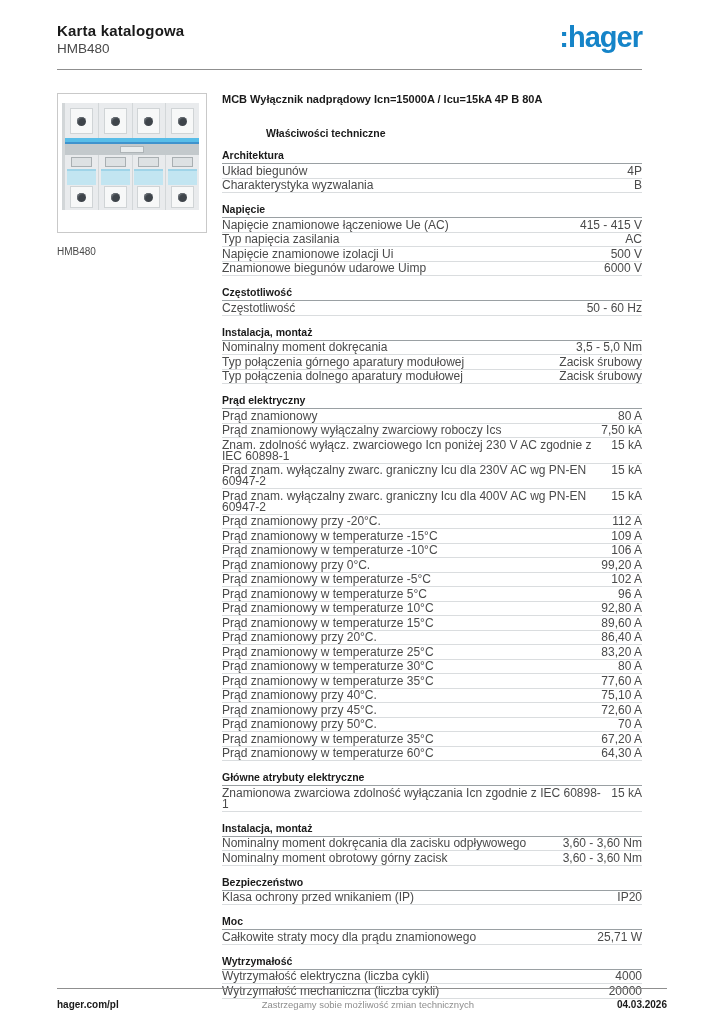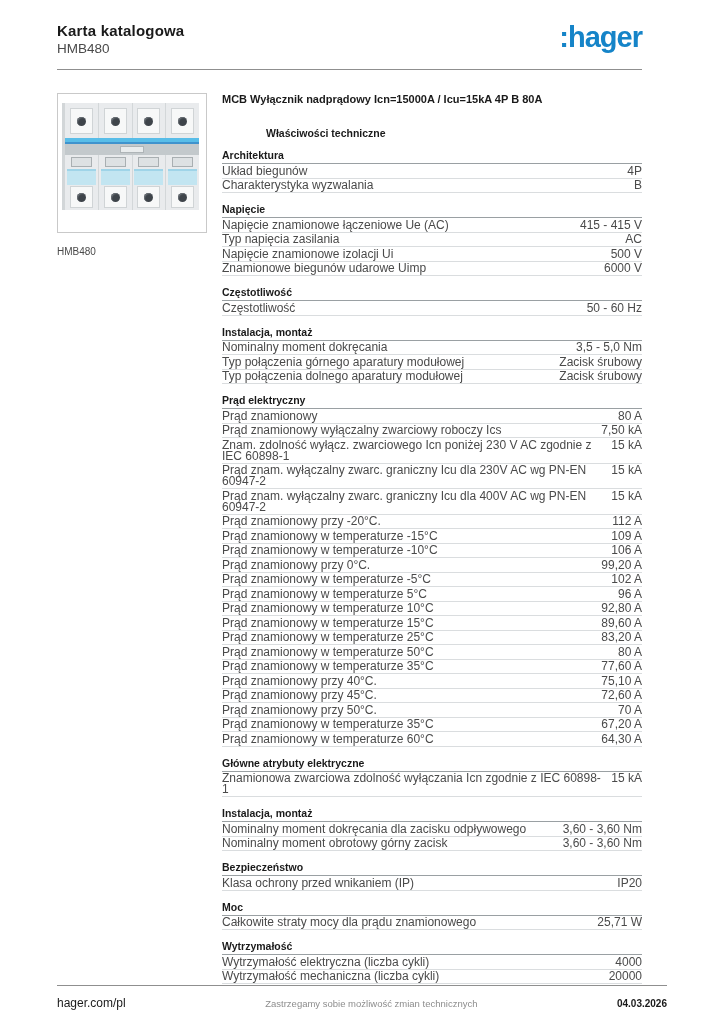--- a/index.html
+++ b/index.html
@@ -43,21 +43,21 @@
   .section { margin-top:10px; }
   .section-title { font-size:10.5px; font-weight:bold; color:#1a1a1a; padding-bottom:2px; border-bottom:1px solid #9aa0a3; line-height:12px; }
   .spec-row { display:flex; justify-content:space-between; align-items:baseline; padding:1.5px 0 1px 0; border-bottom:1px solid #dadddf; font-size:12px; line-height:11px; color:#4a4a4a; }
   .spec-label { text-align:left; padding-right:10px; }
   .spec-value { text-align:center; white-space:nowrap; }
 
   
   .footer { position:absolute; left:57px; right:57px; bottom:14px; }
   .ftr-rule { border:none; border-top:1px solid #8f8f8f; }
   .footer-row { display:flex; justify-content:space-between; align-items:baseline; margin-top:10px; }
-  .website { font-size:12px; font-weight:normal; color:#1a1a1a; text-decoration:none; }
+  .website { font-size:10px; font-weight:bold; color:#1a1a1a; text-decoration:none; }
   .disclaimer { font-size:9.5px; color:#8d8d8d; }
   .date { font-size:10px; font-weight:bold; color:#1a1a1a; }
 </style>
 </head>
 <body>
 
 <div class="page">
 
   <div class="hdr">
     <div>
@@ -260,28 +260,32 @@
   <div class="spec-row">
     <span class="spec-label">Prąd znamionowy w temperaturze 10°C</span>
     <span class="spec-value">92,80 A</span>
   </div>
 
   <div class="spec-row">
     <span class="spec-label">Prąd znamionowy w temperaturze 15°C</span>
     <span class="spec-value">89,60 A</span>
   </div>
 
+  <div class="spec-row">
+    <span class="spec-label">Prąd znamionowy przy 20°C.</span>
+    <span class="spec-value">86,40 A</span>
+  </div>
 
   <div class="spec-row">
     <span class="spec-label">Prąd znamionowy w temperaturze 25°C</span>
     <span class="spec-value">83,20 A</span>
   </div>
 
   <div class="spec-row">
-    <span class="spec-label">Prąd znamionowy w temperaturze 50°C</span>
+    <span class="spec-label">Prąd znamionowy w temperaturze 30°C</span>
     <span class="spec-value">80 A</span>
   </div>
 
   <div class="spec-row">
     <span class="spec-label">Prąd znamionowy w temperaturze 35°C</span>
     <span class="spec-value">77,60 A</span>
   </div>
 
   <div class="spec-row">
     <span class="spec-label">Prąd znamionowy przy 40°C.</span>

